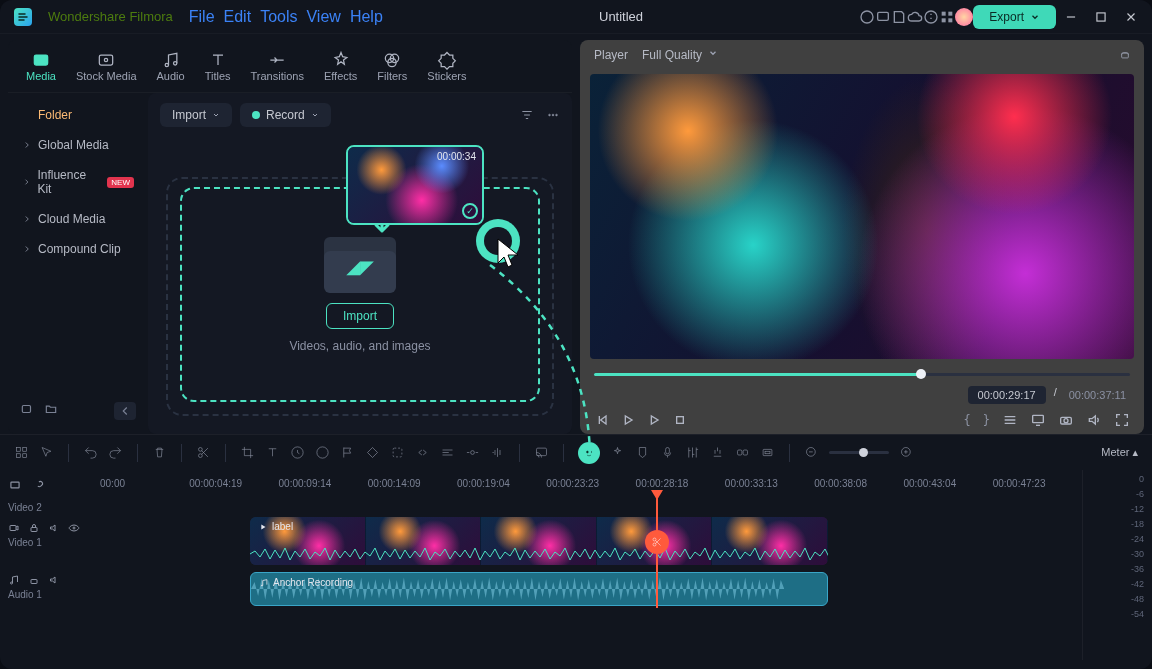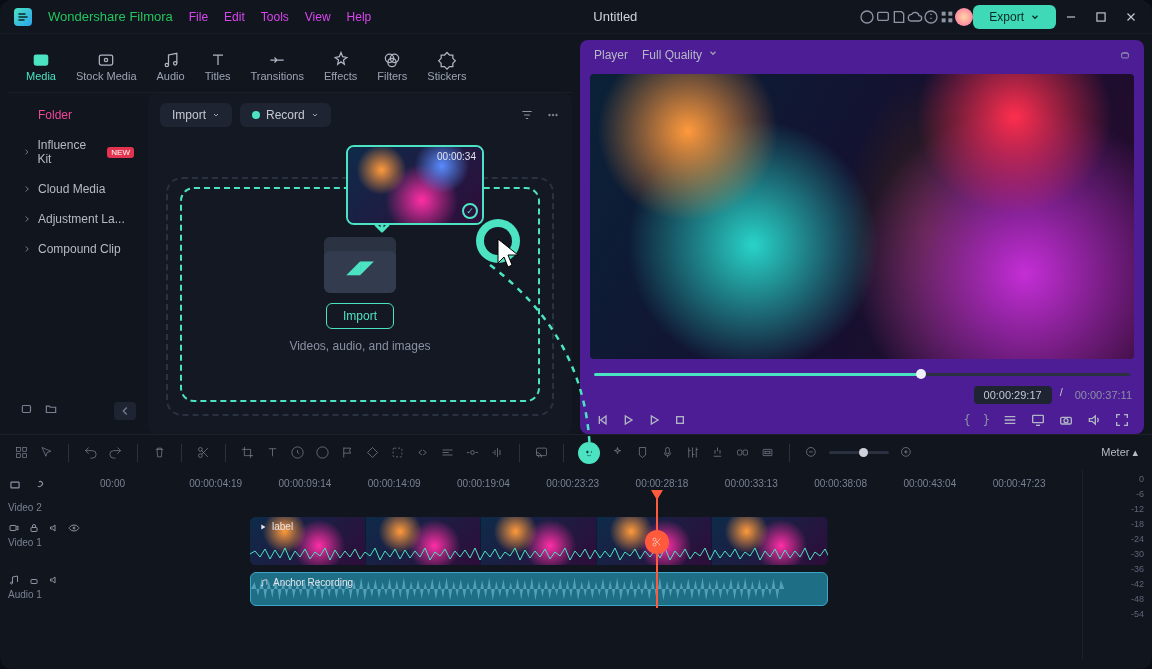--- a/index.html
+++ b/index.html
@@ -1,43 +1,43 @@
 <!DOCTYPE html>
 <html><head>
 <meta charset="utf-8">
 <style>
 *{box-sizing:border-box;margin:0;padding:0;font-family:-apple-system,BlinkMacSystemFont,"Segoe UI",sans-serif}
 body{background:#0a0d14;color:#c5c8d0;width:1152px;height:669px;overflow:hidden;font-size:12px}
 .app{display:flex;flex-direction:column;height:100%;background:#11151e;border-radius:12px}
 .titlebar{display:flex;align-items:center;height:34px;padding:0 14px;gap:16px;border-bottom:1px solid rgba(255,255,255,.03)}
 .logo{width:18px;height:18px;background:linear-gradient(135deg,#4ce3c2,#2aa3ef);border-radius:4px;display:flex;align-items:center;justify-content:center}
 .logo svg{width:12px;height:12px}
-.app-name{font-size:13px;color:#22c55e}
-.menu{display:flex;gap:16px;font-size:12px;color:#d946ef}
+.app-name{font-size:13px;color:#4d7c0f}
+.menu{display:flex;gap:9px;font-size:16px;color:#3b82f6}
 .menu span{cursor:pointer}
 .tb-center{flex:1;text-align:center;color:#cfd2db;font-size:13px}
 .tb-right{display:flex;align-items:center;}
 .tb-right .ico{width:16px;height:16px;color:#8d93a3;display:flex;align-items:center;justify-content:center}
 .export-btn{background:#3fd9b8;color:#0a2b24;padding:5px 16px;border-radius:6px;font-size:12px;font-weight:500;display:flex;align-items:center;gap:6px}
 .win-ctrl{display:flex;gap:16px;margin-left:8px}
 .win-ctrl span{width:14px;height:14px;color:#c5c8d0}
 
 .main{display:flex;height:400px;gap:8px;padding:6px 8px 0 8px}
 .toolbar{display:flex;gap:0;padding:4px 8px;border-bottom:1px solid rgba(255,255,255,.04)}
 .toolbar-item{display:flex;flex-direction:column;align-items:center;gap:0;padding:6px 10px;color:#9da3b3;cursor:pointer;font-size:11px}
 .toolbar-item.active{color:#4ce3c2}
 .toolbar-item.active svg{fill:#4ce3c2;stroke:#4ce3c2}
 .toolbar-item svg{width:20px;height:20px;fill:none;stroke:#b0b5c3;stroke-width:1.5}
 .left-inner{display:flex;flex-direction:column;flex:1;background:#14182226;border-radius:8px}
 
 .browser{display:flex;flex:1;min-height:0}
 .sidebar{width:140px;display:flex;flex-direction:column;padding:8px 6px;gap:2px}
 .sb-item{display:flex;align-items:center;gap:6px;padding:7px 8px;font-size:12px;color:#b6bac5;border-radius:6px;cursor:pointer}
 .sb-item.header{background:#1b2130;color:#dfe2ea}
-.sb-item.sub{color:#ec4899;padding-left:24px}
+.sb-item.sub{color:#fdba74;padding-left:24px}
 .sb-item svg{width:10px;height:10px;stroke:#8d93a3}
 .new-badge{background:#e2344e;color:#fff;font-size:8px;padding:1px 4px;border-radius:3px;margin-left:2px}
 .sb-bottom{margin-top:auto;display:flex;gap:10px;padding:6px}
 .sb-bottom svg{width:14px;height:14px;stroke:#7a8194}
 
 .media-panel{flex:1;display:flex;flex-direction:column;background:#141823;border-radius:8px;position:relative}
 .mp-top{display:flex;align-items:center;gap:8px;padding:10px 12px}
 .pill{display:flex;align-items:center;gap:6px;background:#1e2432;padding:5px 12px;border-radius:6px;font-size:12px;color:#c5c8d0}
 .pill svg{width:8px;height:8px;stroke:#9da3b3}
 .rec-dot{width:8px;height:8px;border-radius:50%;background:#4ce3c2}
@@ -56,30 +56,30 @@
 .dz-text{color:#8b91a3;font-size:12px}
 
 .clip-thumb{position:absolute;left:180px;top:0;width:138px;height:80px;border:2px solid #4ce3c2;border-radius:8px;overflow:hidden;background:linear-gradient(135deg,#1a2240,#3a1438)}
 .clip-art{position:absolute;inset:0;background:radial-gradient(circle at 25% 30%,#ff9a3c 0%,transparent 22%),radial-gradient(circle at 70% 25%,#5b8cff 0%,transparent 25%),radial-gradient(circle at 55% 70%,#ff2ea6 0%,transparent 40%),linear-gradient(135deg,#0e2b4a,#2e0d3a)}
 .clip-time{position:absolute;top:4px;right:6px;font-size:10px;color:#e4e6ee}
 .clip-check{position:absolute;bottom:4px;right:4px;width:16px;height:16px;border-radius:50%;border:2px solid #4ce3c2;display:flex;align-items:center;justify-content:center;color:#4ce3c2;font-size:9px}
 .cursor-ring{position:absolute;left:310px;top:74px;width:44px;height:44px;border-radius:50%;background:#4ce3c2;display:flex;align-items:center;justify-content:center}
 .cursor-ring::before{content:'';position:absolute;inset:8px;background:#141823;border-radius:50%}
 .cursor-ptr{position:absolute;left:330px;top:92px;color:#fff;z-index:5}
 
-.player{flex:1;display:flex;flex-direction:column;background:#4c1d95;border-radius:8px}
+.player{flex:1;display:flex;flex-direction:column;background:#404040;border-radius:8px}
 .player-top{display:flex;align-items:center;gap:14px;padding:8px 14px;font-size:12px;color:#b6bac5}
 .player-top svg{width:10px;height:10px;stroke:#9da3b3}
 .cap-ico{margin-left:auto}
 .preview{margin:4px 10px;height:300px;border-radius:4px;background:radial-gradient(circle at 18% 20%,#ff9a3c 0%,transparent 18%),radial-gradient(circle at 78% 15%,#ff2e4e 0%,transparent 20%),radial-gradient(circle at 30% 60%,#28d3c8 0%,transparent 30%),radial-gradient(circle at 80% 70%,#c42ed6 0%,transparent 35%),radial-gradient(ellipse 120px 220px at 62% 55%,#3a2418 0%,transparent 70%),linear-gradient(120deg,#0a2238 0%,#141030 50%,#2a0a2c 100%);position:relative}
 .seekbar{margin:6px 14px;height:10px;position:relative}
 .seek-track{position:absolute;top:4px;left:0;right:0;height:3px;background:#2a3040;border-radius:2px}
 .seek-fill{position:absolute;top:4px;left:0;height:3px;background:#4ce3c2;border-radius:2px}
 .seek-knob{position:absolute;top:0;width:10px;height:10px;border-radius:50%;background:#eef1f7;margin-left:-5px}
-.time-row{display:flex;gap:8px;margin:2px 8px;font-size:11px;color:#c5c8d0}
+.time-row{display:flex;gap:8px;margin:2px 14px;font-size:11px;color:#c5c8d0}
 .time-row .cur{margin-left:auto;background:#1e2432;padding:3px 10px;border-radius:4px}
 .time-row .dur{color:#8b91a3;padding:3px 4px}
 .play-ctrls{display:flex;align-items:center;gap:10px;padding:6px 14px}
 .play-ctrls svg{width:16px;height:16px;stroke:#b0b5c3;fill:none}
 .play-ctrls .right{margin-left:auto;display:flex;gap:12px;align-items:center}
 
 .tl-toolbar{display:flex;align-items:center;gap:10px;padding:6px 14px;border-top:1px solid rgba(255,255,255,.05);height:36px}
 .tl-toolbar svg{width:15px;height:15px;stroke:#8d93a3;fill:none}
 .tl-toolbar .sep{width:1px;height:18px;background:#2a3040;margin:0 4px}
 .tl-toolbar .ai{width:22px;height:22px;border-radius:50%;background:#4ce3c2;display:flex;align-items:center;justify-content:center}
@@ -260,34 +260,34 @@
             <span>Stickers</span>
           </div>
       </div>
       <div class="browser">
         <div class="sidebar">
           <div class="sb-item sub">Folder</div>
           <div class="sb-item">
               <svg viewBox="0 0 24 24">
                 <path d="M9 6l6 6-6 6" fill="none" stroke-width="2"></path>
               </svg>
+              <span>Global Media</span>
+            </div>
+          <div class="sb-item">
+              <svg viewBox="0 0 24 24">
+                <path d="M9 6l6 6-6 6" fill="none" stroke-width="2"></path>
+              </svg>
               <span>Influence Kit</span>
               <span class="new-badge">NEW</span>
             </div>
           <div class="sb-item">
               <svg viewBox="0 0 24 24">
                 <path d="M9 6l6 6-6 6" fill="none" stroke-width="2"></path>
               </svg>
               <span>Cloud Media</span>
-            </div>
-          <div class="sb-item">
-              <svg viewBox="0 0 24 24">
-                <path d="M9 6l6 6-6 6" fill="none" stroke-width="2"></path>
-              </svg>
-              <span>Adjustment La...</span>
             </div>
           <div class="sb-item">
               <svg viewBox="0 0 24 24">
                 <path d="M9 6l6 6-6 6" fill="none" stroke-width="2"></path>
               </svg>
               <span>Compound Clip</span>
             </div>
           <div class="sb-bottom">
             <span>
                 <svg viewBox="0 0 24 24" fill="none">

